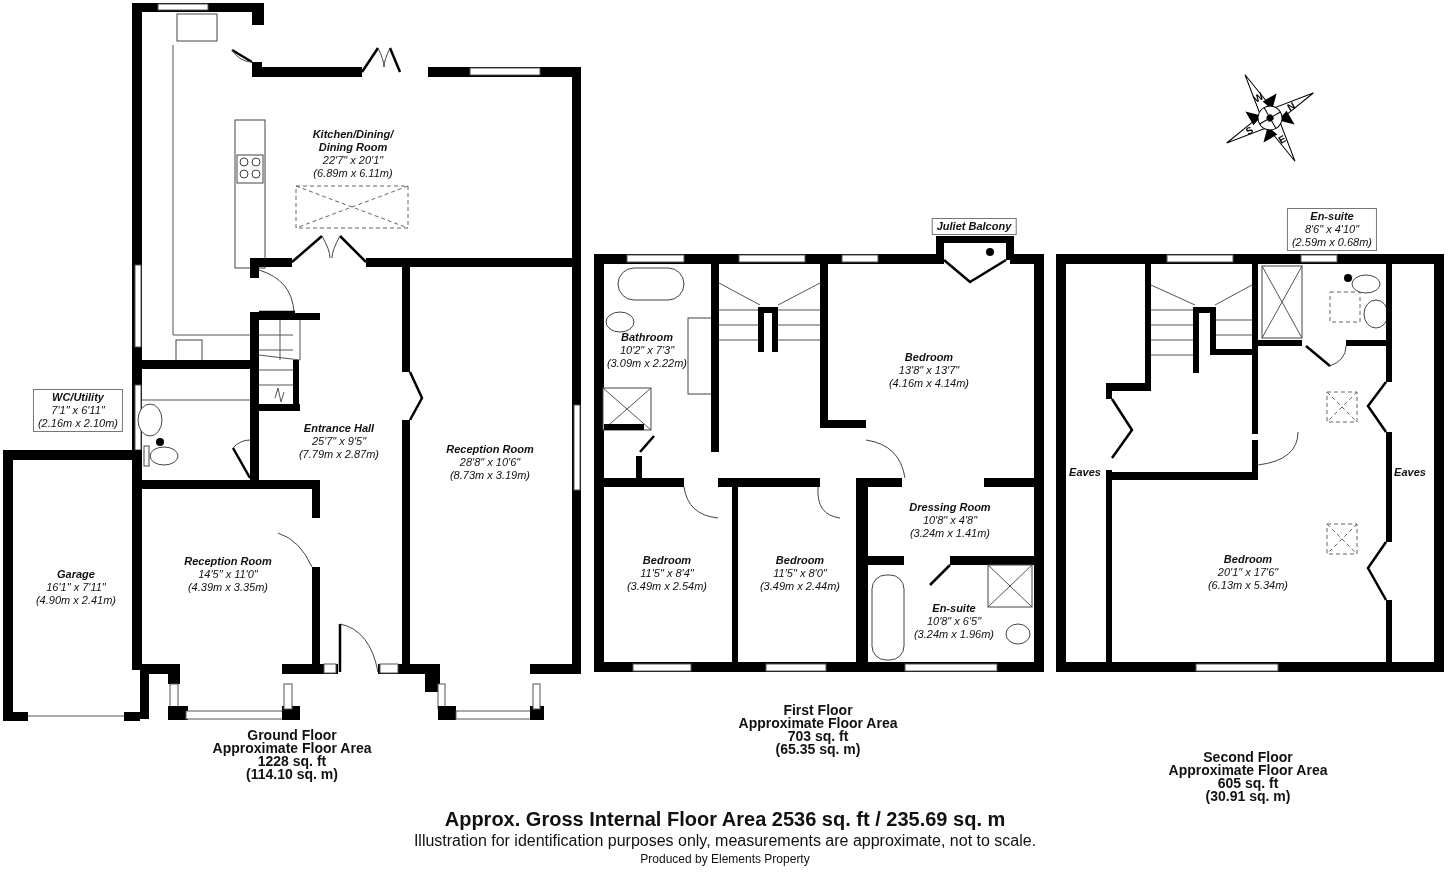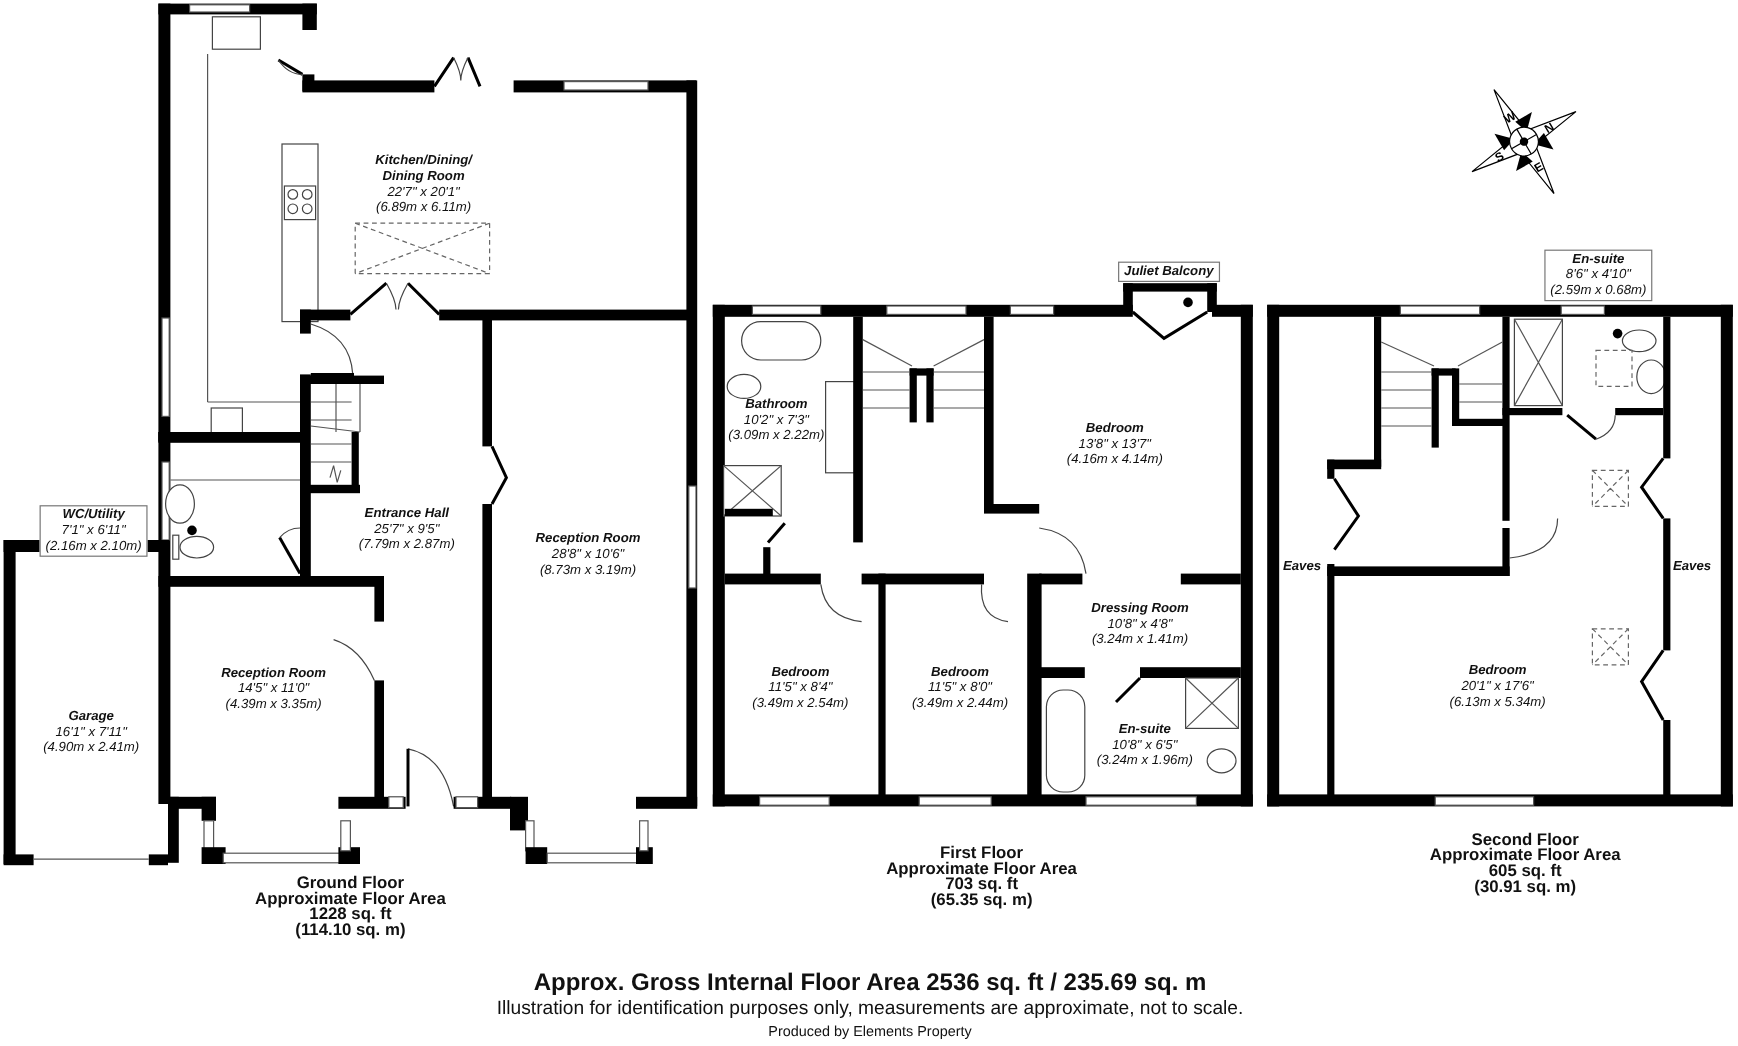--- a/index.html
+++ b/index.html
@@ -275,26 +275,26 @@
     <text x="0" y="28" font-size="10" font-weight="bold" text-anchor="middle" font-family="Liberation Sans, sans-serif">E</text>
   </g>
 </svg>
 
 <div class="lbl" style="left:353px; top:128px;">
   <span class="n">Kitchen/Dining/</span>
   <span class="n">Dining Room</span>
   <span class="d">22'7" x 20'1"</span>
   <span class="d">(6.89m x 6.11m)</span>
 </div>
-<div class="lbl boxed" style="left:78px; top:421px;">
+<div class="lbl boxed" style="left:78px; top:389px;">
   <span class="n">WC/Utility</span>
   <span class="d">7'1" x 6'11"</span>
   <span class="d">(2.16m x 2.10m)</span>
 </div>
-<div class="lbl" style="left:76px; top:568px;margin-top:23px;">
+<div class="lbl" style="left:76px; top:568px;">
   <span class="n">Garage</span>
   <span class="d">16'1" x 7'11"</span>
   <span class="d">(4.90m x 2.41m)</span>
 </div>
 <div class="lbl" style="left:339px; top:422px;">
   <span class="n">Entrance Hall</span>
   <span class="d">25'7" x 9'5"</span>
   <span class="d">(7.79m x 2.87m)</span>
 </div>
 <div class="lbl" style="left:228px; top:555px;">
@@ -360,21 +360,21 @@
   <span>Approximate Floor Area</span>
   <span>1228 sq. ft</span>
   <span>(114.10 sq. m)</span>
 </div>
 <div class="floor" style="left:818px; top:704px;">
   <span>First Floor</span>
   <span>Approximate Floor Area</span>
   <span>703 sq. ft</span>
   <span>(65.35 sq. m)</span>
 </div>
-<div class="floor" style="left:1248px; top:693px;margin-left:23px;">
+<div class="floor" style="left:1248px; top:751px;">
   <span>Second Floor</span>
   <span>Approximate Floor Area</span>
   <span>605 sq. ft</span>
   <span>(30.91 sq. m)</span>
 </div>
 
 <div id="gross">Approx. Gross Internal Floor Area 2536 sq. ft / 235.69 sq. m</div>
 <div id="disc">Illustration for identification purposes only, measurements are approximate, not to scale.</div>
 <div id="prod">Produced by Elements Property</div>
 

